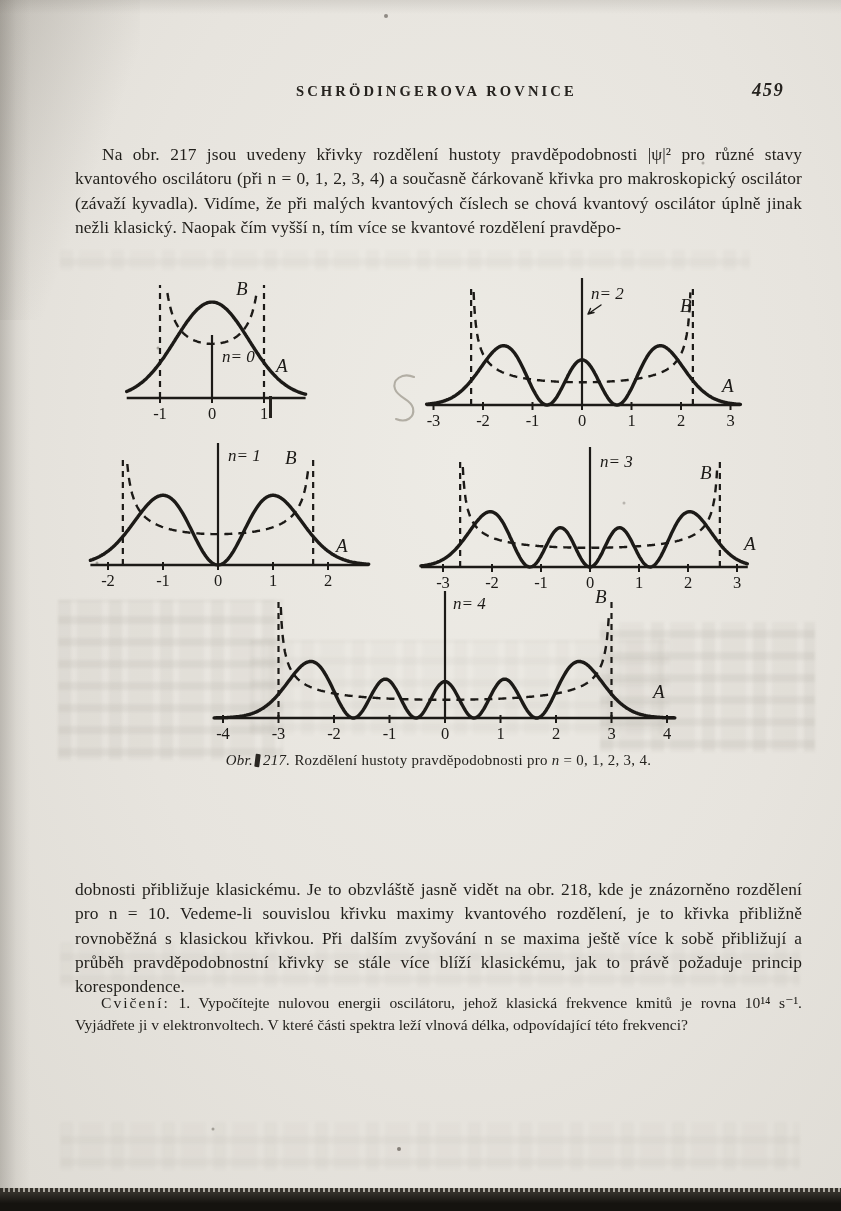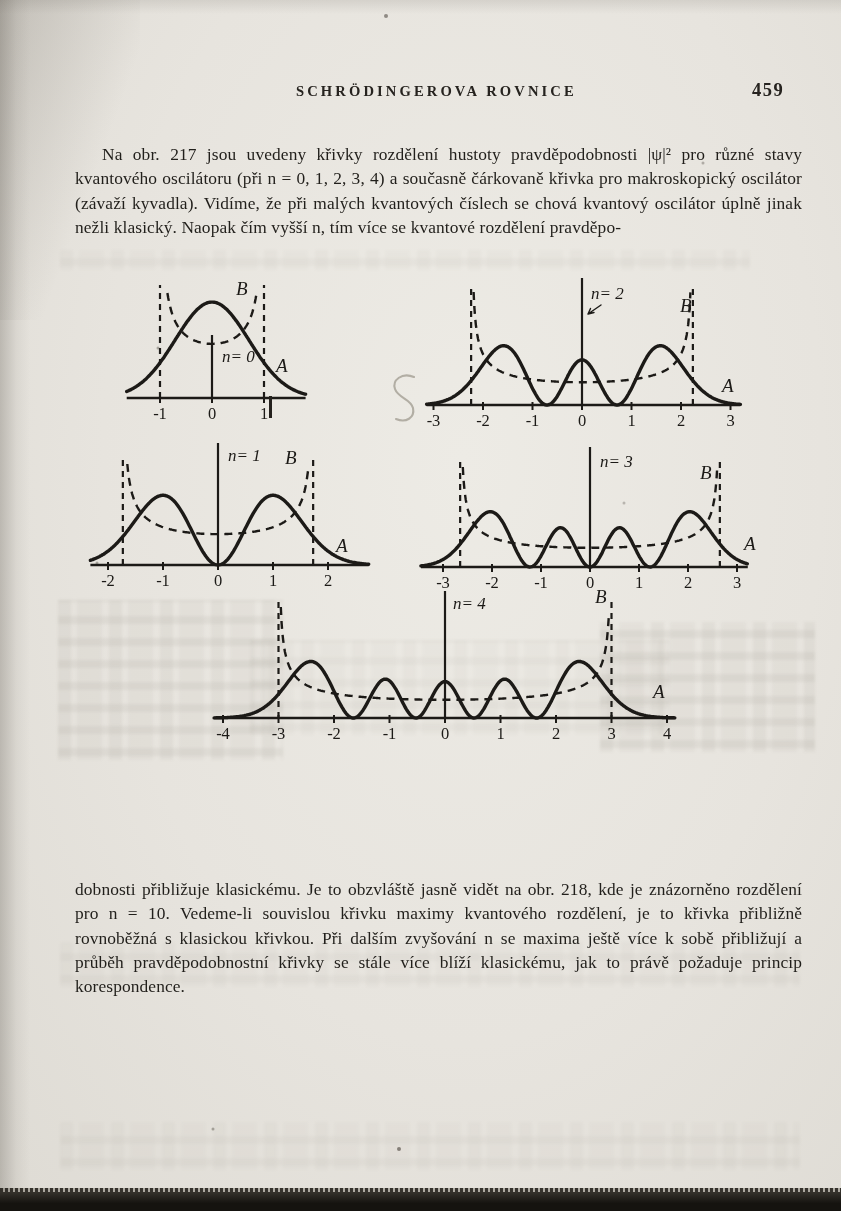--- a/index.html
+++ b/index.html
@@ -11,21 +11,21 @@
   }
   .corner-shade{position:absolute;left:0;top:0;width:140px;height:320px;
     background:linear-gradient(110deg, rgba(110,104,95,.28), rgba(110,104,95,0) 62%);pointer-events:none;}
   .edge-left{position:absolute;left:0;top:0;bottom:0;width:30px;
     background:linear-gradient(90deg, rgba(95,90,82,.30), rgba(95,90,82,.08) 55%, rgba(95,90,82,0));pointer-events:none;}
   .edge-top{position:absolute;left:0;top:0;right:0;height:14px;
     background:linear-gradient(180deg, rgba(95,90,82,.14), rgba(95,90,82,0));pointer-events:none;}
 
   .running-head-title{position:absolute;left:296px;top:83px;white-space:nowrap;
     font-size:14.6px;font-weight:bold;letter-spacing:3.1px;color:#26231f;}
-  .running-head-page{position:absolute;left:752px;top:80px;font-size:18.5px;letter-spacing:1.5px;font-weight:bold;color:#26231f;}
+  .running-head-page{position:absolute;left:752px;top:80px;font-size:18.5px;letter-spacing:1.5px;font-weight:bold;color:#26231f;font-style:italic;}
 
   .body-text{position:absolute;left:75px;width:727px;margin:0;text-align:justify;
     font-size:17.4px;line-height:24.3px;letter-spacing:.1px;color:#211f1b;}
   #paragraph-intro{top:142px;text-indent:27px;}
   #paragraph-continuation{top:877px;}
 
   .caption{position:absolute;left:75px;top:752px;width:727px;margin:0;text-align:center;
     font-size:14.9px;color:#24221e;letter-spacing:.3px;}
   .cap-it{font-style:italic;}
   .ink-blot{display:inline-block;width:5px;height:13px;background:#2a2722;
@@ -200,19 +200,25 @@
         <text x="450" y="112" font-size="19" font-style="italic" fill="#1c1a17">A</text>
         <text x="392" y="17" font-size="19" font-style="italic" fill="#1c1a17">B</text>
       </svg>
     </div>
 
   <svg class="pen-mark" width="48" height="54" viewBox="0 0 48 54">
     <path d="M31,5 C19,0 9,8 12,17 C15,26 28,27 30,36 C32,46 23,51 13,47" fill="none" stroke="#a8a399" stroke-width="2.1" stroke-linecap="round" opacity="0.85"></path>
   </svg>
   <div class="stray-mark"></div>
 
+  <p class="caption"><span class="cap-it">Obr.</span><span class="ink-blot"></span><span class="cap-it">217.</span>
+    <span>Rozdělení hustoty pravděpodobnosti pro</span>
+    <span class="cap-it">n</span>
+    <span>= 0, 1, 2, 3, 4.</span></p>
 
   <p class="body-text" id="paragraph-continuation">dobnosti přibližuje klasickému. Je to obzvláště jasně vidět na obr. 218, kde je znázorněno rozdělení pro n = 10. Vedeme-li souvislou křivku maximy kvantového rozdělení, je to křivka přibližně rovnoběžná s klasickou křivkou. Při dalším zvyšování n se maxima ještě více k sobě přibližují a průběh pravděpodobnostní křivky se stále více blíží klasickému, jak to právě požaduje princip korespondence.</p>
 
+  <p class="exercise" id="exercise-1"><span class="ex-label">Cvičení:</span>
+    <span>1. Vypočítejte nulovou energii oscilátoru, jehož klasická frekvence kmitů je rovna 10¹⁴ s⁻¹. Vyjádřete ji v elektronvoltech. V které části spektra leží vlnová délka, odpovídající této frekvenci?</span></p>
 
 
   <div class="bottom-bar"></div>
 </div>
 
 </body></html>

